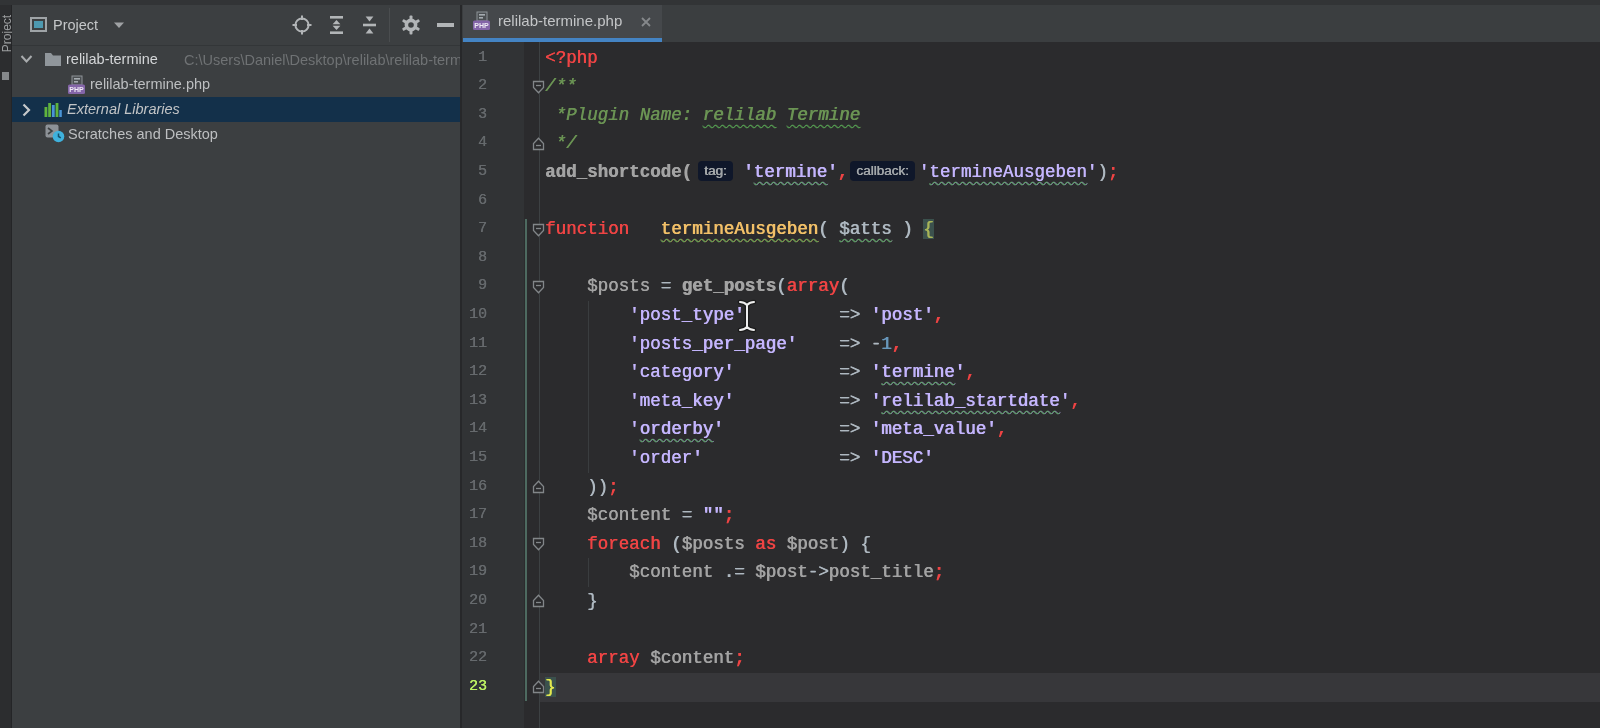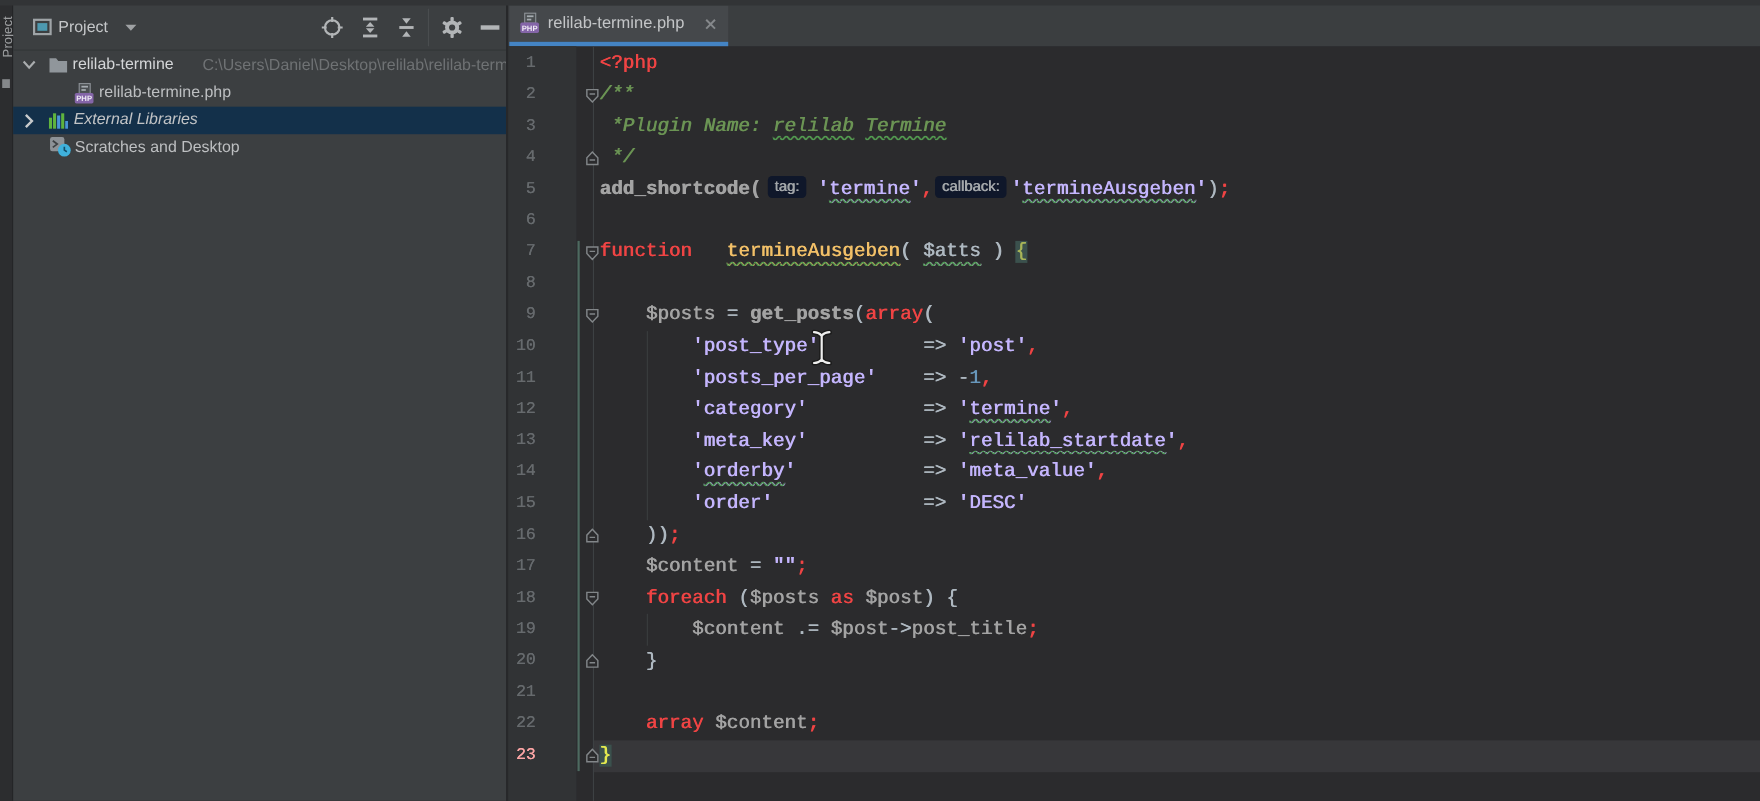--- a/index.html
+++ b/index.html
@@ -163,21 +163,21 @@
 13
 14
 15
 16
 17
 18
 19
 20
 21
 22
-<span style="color:#fca5a5;">23</span></pre>
+<span style="color:#bef264;">23</span></pre>
 
 <pre id="code" class="abs" style="left:545px;top:43.7px;font-size:17.5px;line-height:28.6px;color:#aeb8c0;"><span class="o">&lt;?php</span>
 <span class="c">/**</span>
 <span class="c"> *Plugin Name: <span class="wv">relilab</span> <span class="wv">Termine</span></span>
 <span class="c"> */</span>
 <span class="fn">add_shortcode(</span><span class="pill" style="margin-left:6px;">tag:</span><span class="g"> '<span class="wv">termine</span>'</span><span class="o">,</span><span class="pill" style="margin-left:2px;margin-right:4px;">callback:</span><span class="g">'<span class="wv">termineAusgeben</span>'</span><span class="w">)</span><span class="o">;</span>
 
 <span class="o">function</span>   <span class="y wv">termineAusgeben</span><span class="w">( </span><span class="w wv">$atts</span><span class="w"> ) </span><span class="bm" style="color:#a8b558;">{</span>
 
     <span class="p">$posts</span> = <span class="fn">get_posts</span>(<span class="o">array</span>(

